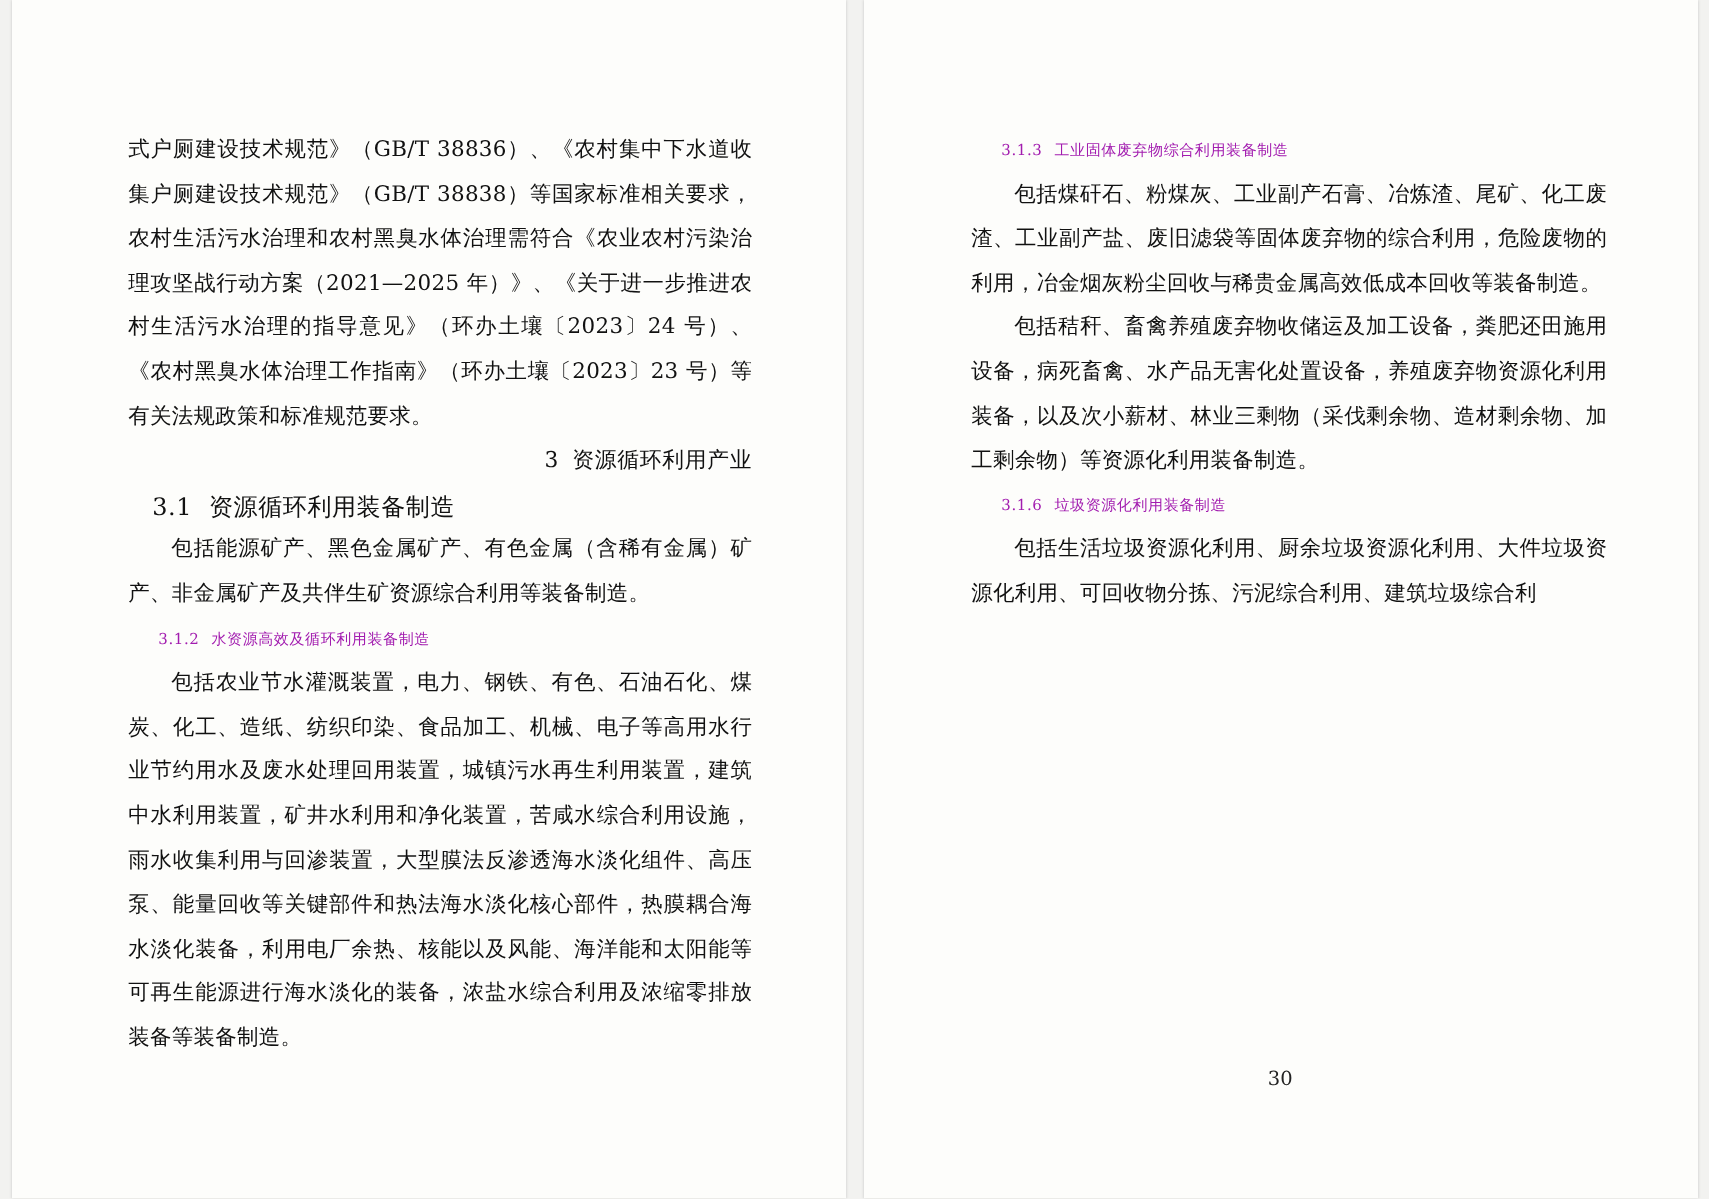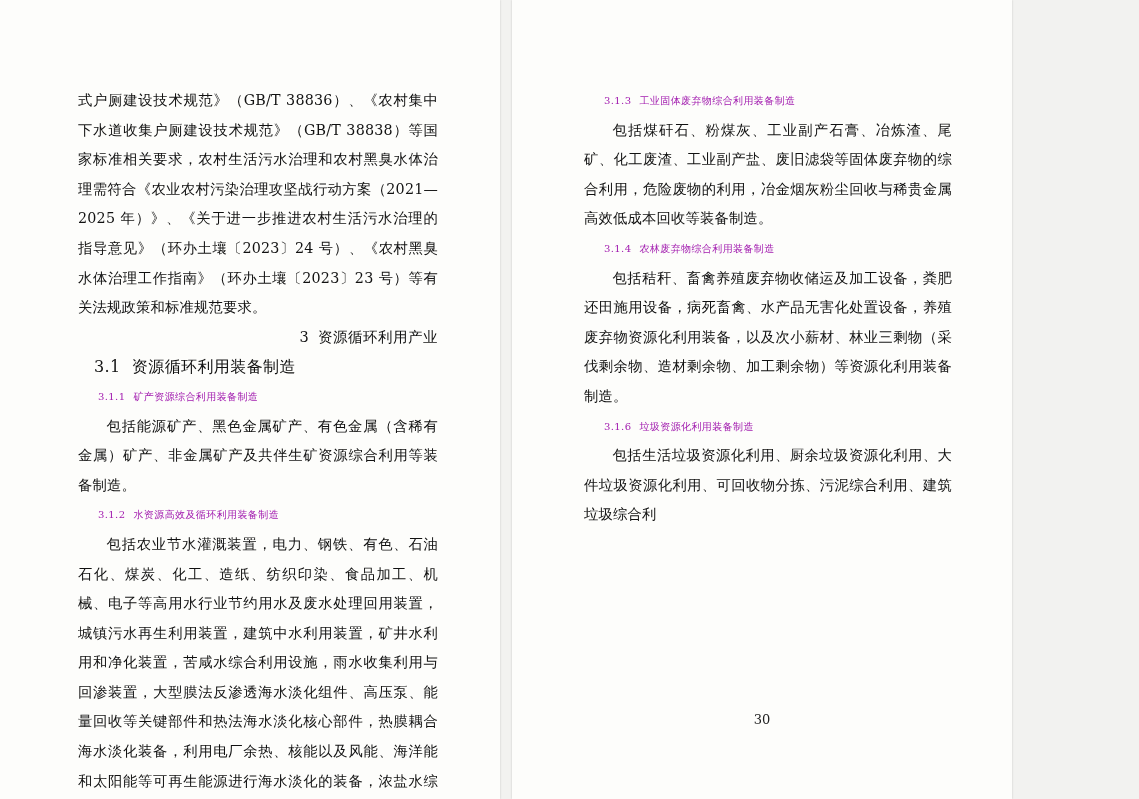--- a/index.html
+++ b/index.html
@@ -10,21 +10,21 @@
     height: 799px;
     overflow: hidden;
   }
   body {
     font-family: "DejaVu Serif", "Liberation Serif", serif;
   }
   .spread {
     display: flex;
     gap: 12px;
     padding: 0;
-    width: 1012px;
+    width: 1139px;
     height: 799px;
     box-sizing: border-box;
     justify-content: center;
     align-items: flex-start;
   }
   .page {
     background: #fdfdfb;
     width: 556px;
     height: 799px;
     box-sizing: border-box;
@@ -115,23 +115,20 @@
       <div class="para">式户厕建设技术规范》（GB/T 38836）、《农村集中下水道收集户厕建设技术规范》（GB/T 38838）等国家标准相关要求，农村生活污水治理和农村黑臭水体治理需符合《农业农村污染治理攻坚战行动方案（2021—2025 年）》、《关于进一步推进农村生活污水治理的指导意见》（环办土壤〔2023〕24 号）、《农村黑臭水体治理工作指南》（环办土壤〔2023〕23 号）等有关法规政策和标准规范要求。</div>
 
       <div class="heading-1">
         <span class="num">3</span><span class="title">资源循环利用产业</span>
       </div>
 
       <div class="heading-2">
         <span class="num">3.1</span><span class="title">资源循环利用装备制造</span>
       </div>
 
-      <div class="heading-3">
-        <span class="num">3.1.1</span><span class="title">矿产资源综合利用装备制造</span>
-      </div>
 
       <div class="para indent2">包括能源矿产、黑色金属矿产、有色金属（含稀有金属）矿产、非金属矿产及共伴生矿资源综合利用等装备制造。</div>
 
       <div class="heading-3">
         <span class="num">3.1.2</span><span class="title">水资源高效及循环利用装备制造</span>
       </div>
 
       <div class="para indent2">包括农业节水灌溉装置，电力、钢铁、有色、石油石化、煤炭、化工、造纸、纺织印染、食品加工、机械、电子等高用水行业节约用水及废水处理回用装置，城镇污水再生利用装置，建筑中水利用装置，矿井水利用和净化装置，苦咸水综合利用设施，雨水收集利用与回渗装置，大型膜法反渗透海水淡化组件、高压泵、能量回收等关键部件和热法海水淡化核心部件，热膜耦合海水淡化装备，利用电厂余热、核能以及风能、海洋能和太阳能等可再生能源进行海水淡化的装备，浓盐水综合利用及浓缩零排放装备等装备制造。</div>
 
     </div>
@@ -139,23 +136,20 @@
 
   <div class="page pg-right">
     <div class="page-inner">
 
       <div class="heading-3">
         <span class="num">3.1.3</span><span class="title">工业固体废弃物综合利用装备制造</span>
       </div>
 
       <div class="para indent2">包括煤矸石、粉煤灰、工业副产石膏、冶炼渣、尾矿、化工废渣、工业副产盐、废旧滤袋等固体废弃物的综合利用，危险废物的利用，冶金烟灰粉尘回收与稀贵金属高效低成本回收等装备制造。</div>
 
-      <div class="heading-3">
-        <span class="num">3.1.4</span><span class="title">农林废弃物综合利用装备制造</span>
-      </div>
 
       <div class="para indent2">包括秸秆、畜禽养殖废弃物收储运及加工设备，粪肥还田施用设备，病死畜禽、水产品无害化处置设备，养殖废弃物资源化利用装备，以及次小薪材、林业三剩物（采伐剩余物、造材剩余物、加工剩余物）等资源化利用装备制造。</div>
 
 
 
       <div class="heading-3">
         <span class="num">3.1.6</span><span class="title">垃圾资源化利用装备制造</span>
       </div>
 
       <div class="para indent2">包括生活垃圾资源化利用、厨余垃圾资源化利用、大件垃圾资源化利用、可回收物分拣、污泥综合利用、建筑垃圾综合利</div>

